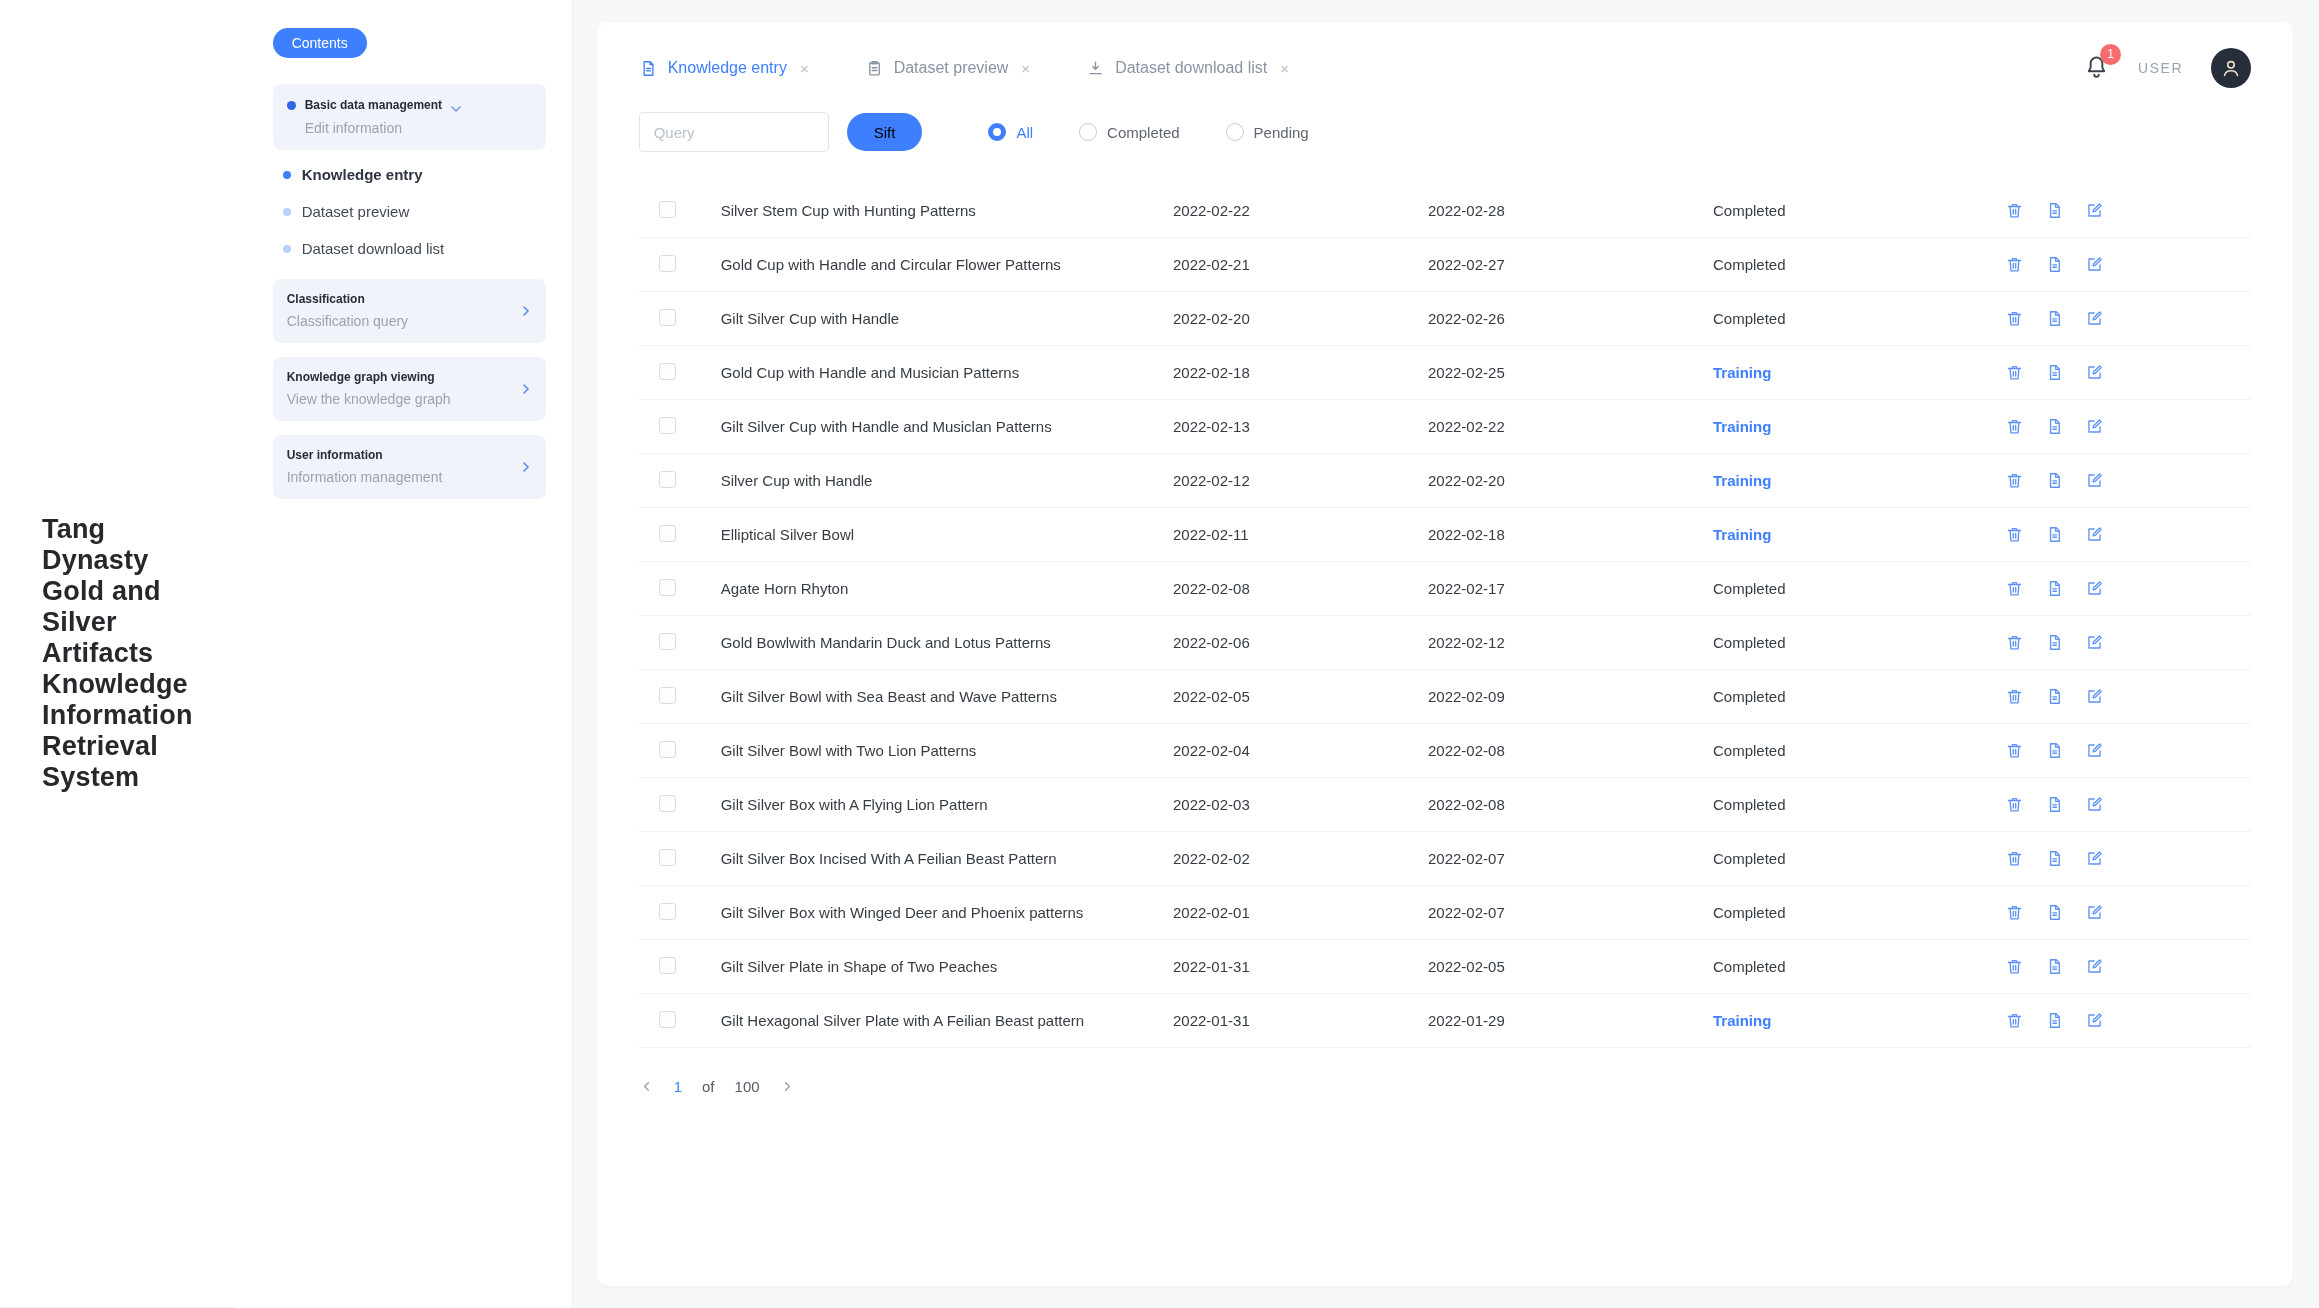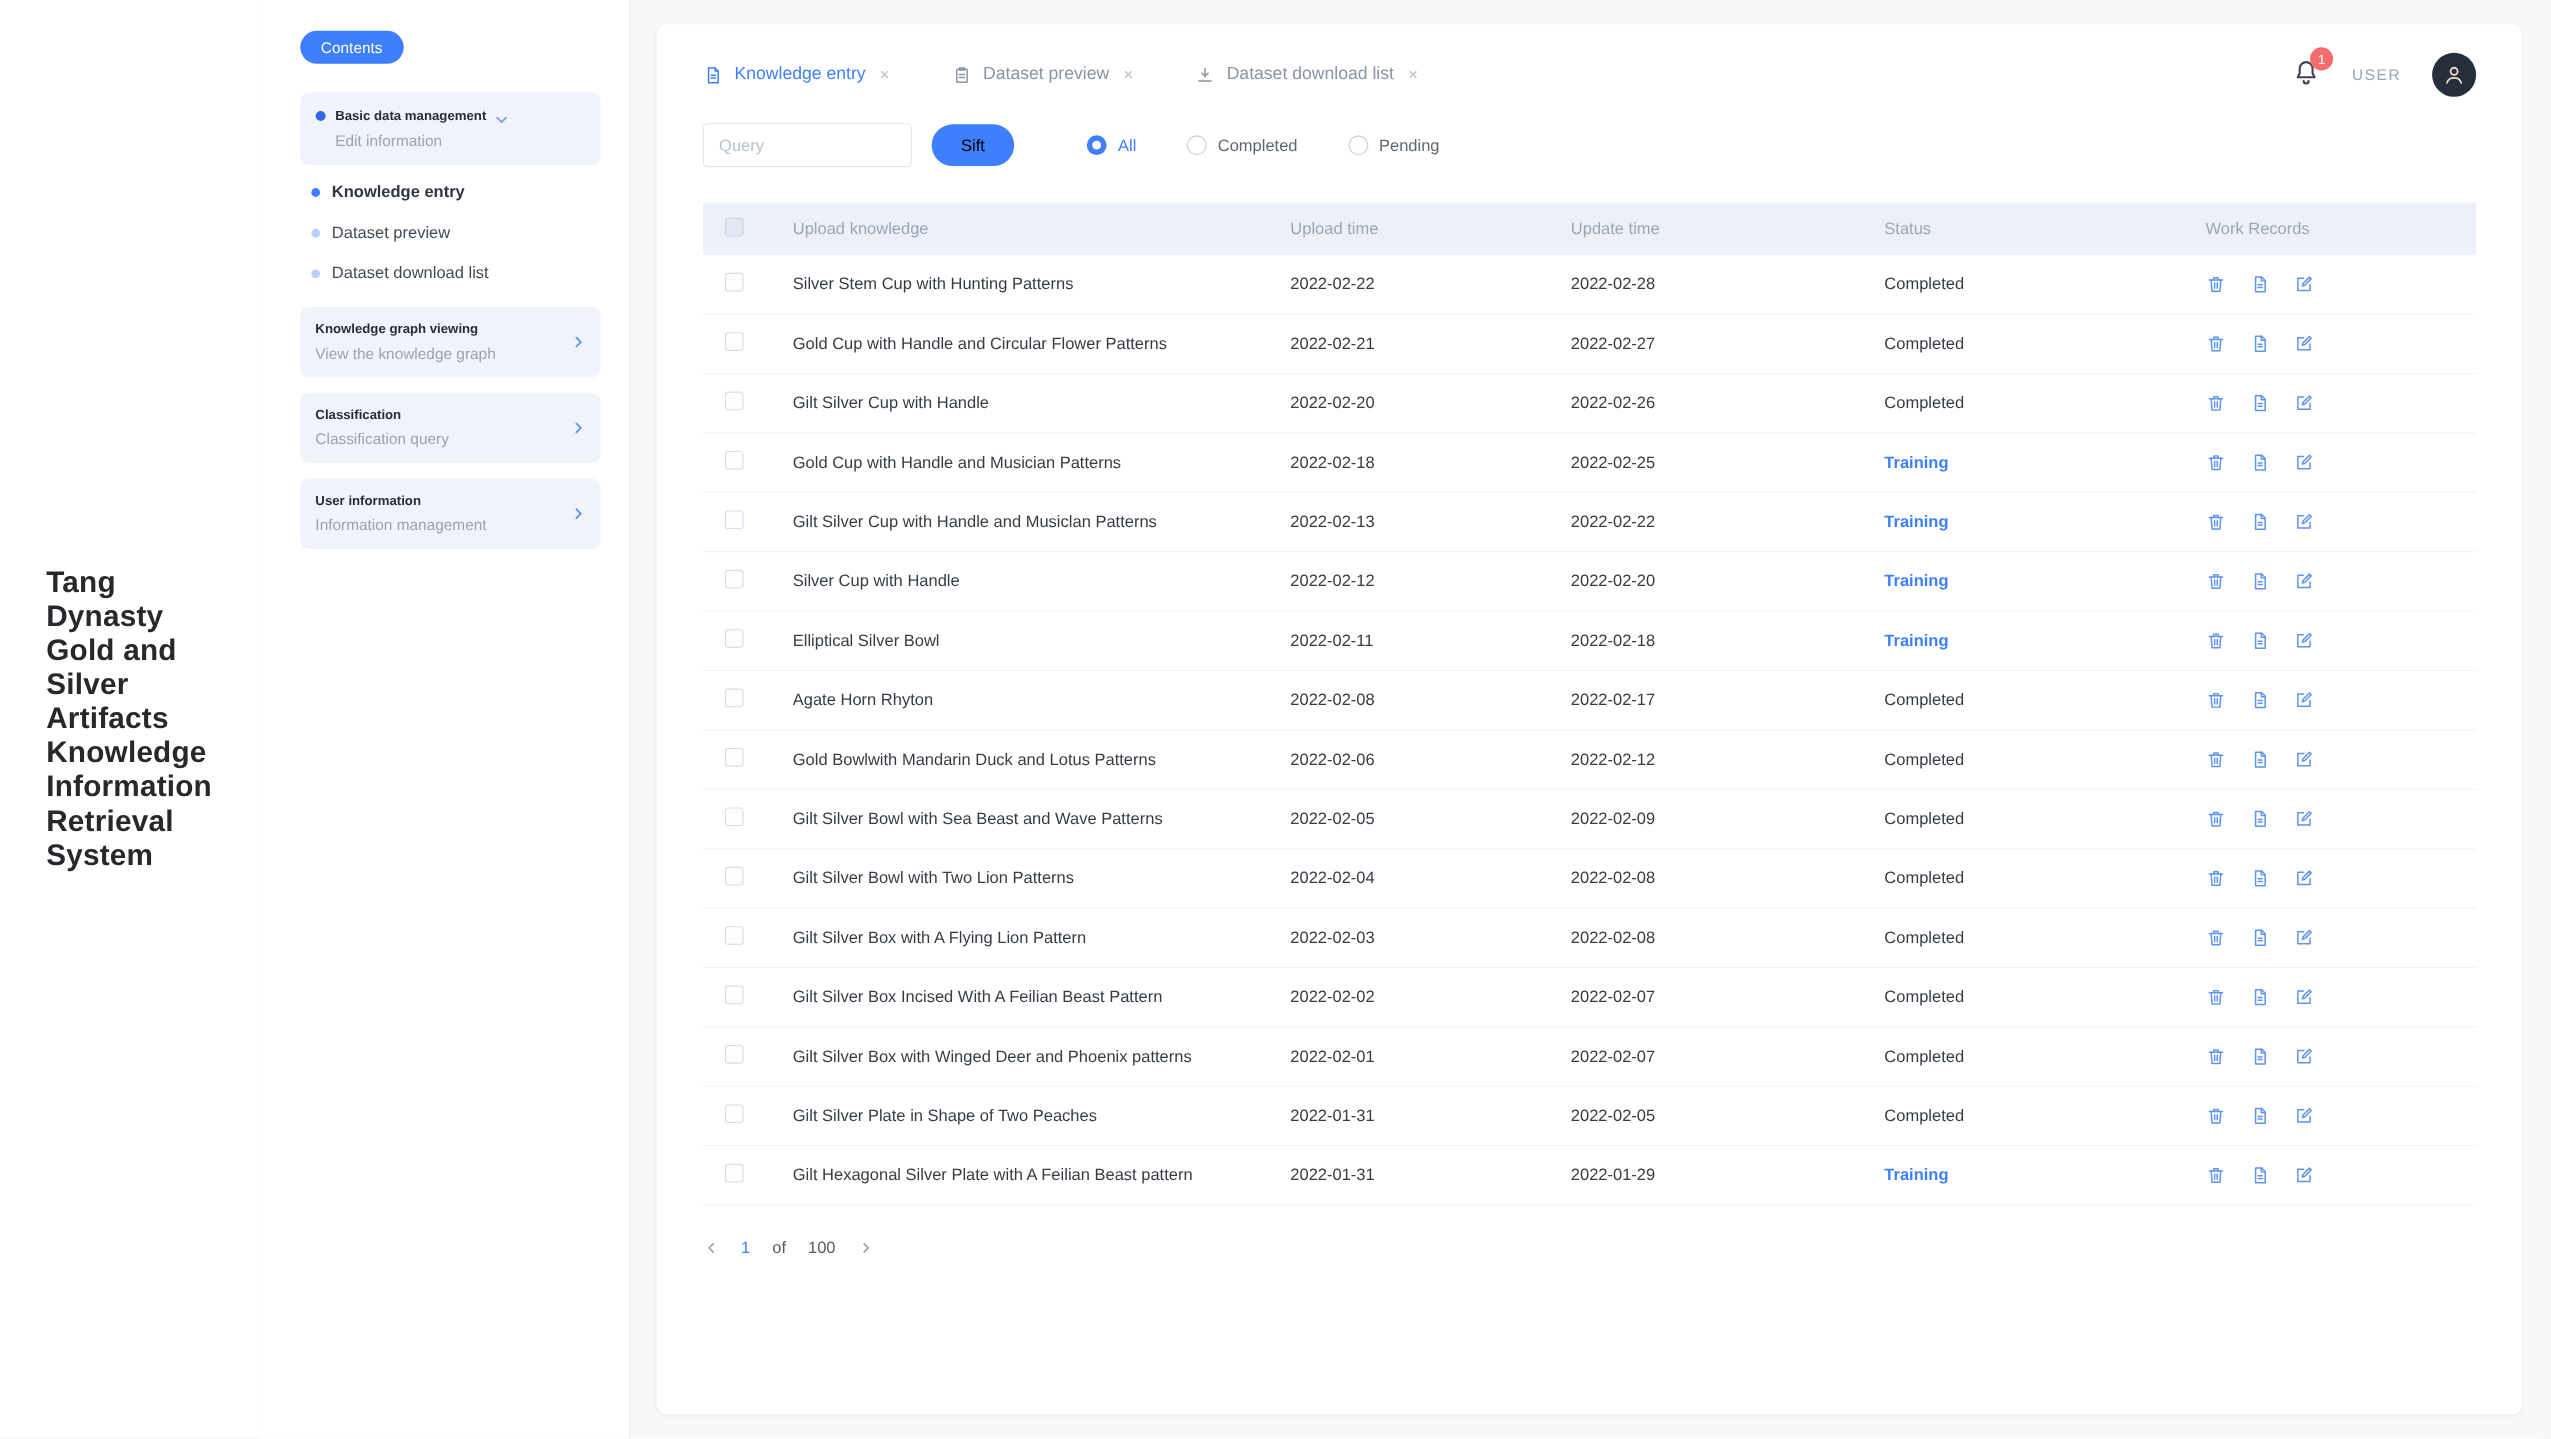--- a/index.html
+++ b/index.html
@@ -121,35 +121,35 @@
           <span class="sub-label">Dataset preview</span>
         </li>
         <li class="sub-item">
           <span class="sdot"></span>
           <span class="sub-label">Dataset download list</span>
         </li>
       </ul>
 
       <div class="side-block">
         <div class="block-title-row">
-          <span class="block-title">Knowledge graph viewing</span>
+          <span class="block-title">Classification</span>
         </div>
-        <div class="block-sub">View the knowledge graph</div>
+        <div class="block-sub">Classification query</div>
         <span class="chev side">
           <svg viewBox="0 0 24 24" fill="none" stroke="currentColor" stroke-width="2.4" stroke-linecap="round" stroke-linejoin="round">
               <path d="M9 6l6 6-6 6"></path>
             </svg>
         </span>
       </div>
 
       <div class="side-block">
         <div class="block-title-row">
-          <span class="block-title">Classification</span>
+          <span class="block-title">Knowledge graph viewing</span>
         </div>
-        <div class="block-sub">Classification query</div>
+        <div class="block-sub">View the knowledge graph</div>
         <span class="chev side">
           <svg viewBox="0 0 24 24" fill="none" stroke="currentColor" stroke-width="2.4" stroke-linecap="round" stroke-linejoin="round">
               <path d="M9 6l6 6-6 6"></path>
             </svg>
         </span>
       </div>
 
       <div class="side-block">
         <div class="block-title-row">
           <span class="block-title">User information</span>
@@ -238,28 +238,20 @@
             </label>
             <label class="radio">
               <span class="rdot"></span>
               <span class="radio-label">Pending</span>
             </label>
           </div>
 
         </div>
 
         <div class="table">
-          <div class="t-grid t-head">
-            <div class="cell-check"><span class="cb head"></span></div>
-            <div>Upload knowledge</div>
-            <div>Upload time</div>
-            <div>Update time</div>
-            <div>Status</div>
-            <div>Work Records</div>
-          </div>
           <div class="t-body">
   <div class="t-grid t-row">
     <div class="cell-check"><span class="cb"></span></div>
     <div class="c-name">Silver Stem Cup with Hunting Patterns</div>
     <div class="c-upload">2022-02-22</div>
     <div class="c-update">2022-02-28</div>
     <div class="c-status">Completed</div>
     <div class="c-records">
       <span class="rec-icon">
         <svg viewBox="0 0 24 24" fill="none" stroke="currentColor" stroke-width="1.7" stroke-linecap="round" stroke-linejoin="round">

